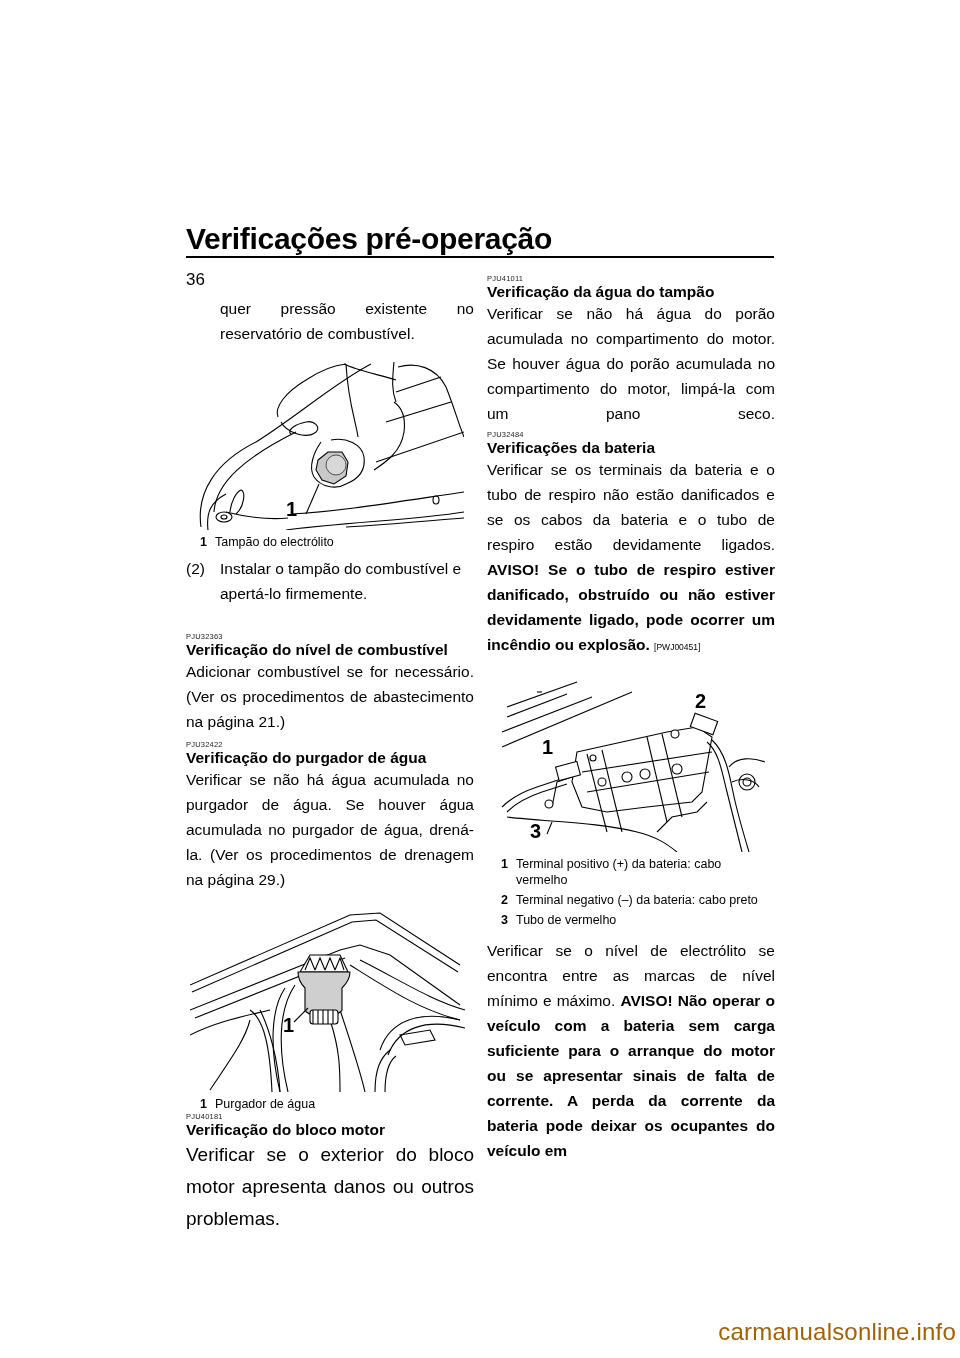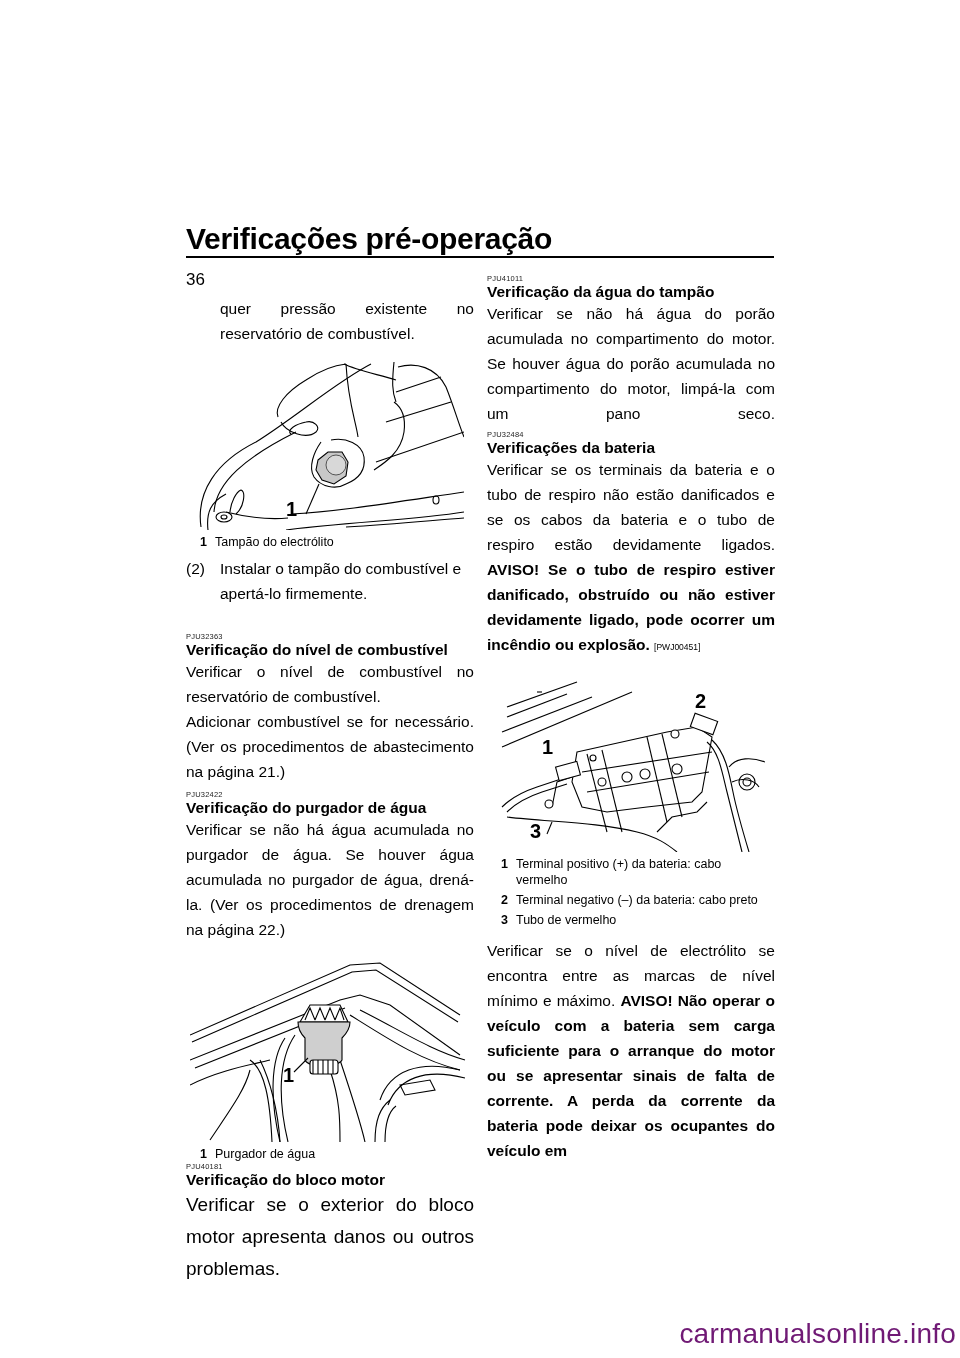--- a/index.html
+++ b/index.html
@@ -13,21 +13,21 @@
   .code { font-size:7.5px; line-height:9px; color:#222; letter-spacing:0.2px; }
   .h { font-weight:bold; font-size:15.5px; line-height:18px; }
   .b { font-weight:bold; }
   .bi { font-weight:bold; font-style:italic; }
   .ref { font-size:8.5px; font-weight:normal; }
   .caption { font-size:12.5px; line-height:16px; display:flex; gap:7px; margin:0 0 0 14px; }
   .caption .n { font-weight:bold; min-width:8px; }
   .fig { position:relative; }
   .fig svg { display:block; }
   .fig-label { position:absolute; font-weight:bold; font-size:20px; }
-  .watermark { position:absolute; right:4px; top:1318px; font-size:28px; color:#701a75; letter-spacing:0.2px; }
+  .watermark { position:absolute; right:4px; top:1318px; font-size:24px; color:#a16207; letter-spacing:0.2px; }
   .abs { position:absolute; }
 </style>
 </head>
 <body>
 
 <div class="title">Verificações pré-operação</div>
 <div class="title-rule"></div>
 <div class="page-num">36</div>
 
 <div class="abs" style="left:186px; top:296px; width:288px;">
@@ -70,26 +70,25 @@
     <span>Tampão do electrólito</span>
   </div>
 
   <div style="display:flex; margin-top:6px; font-size:15.5px; line-height:25px;">
     <span style="min-width:34px;">(2)</span>
     <span>Instalar o tampão do combustível e apertá-lo firmemente.</span>
   </div>
 
   <div class="code" style="margin-top:26px;">PJU32363</div>
   <div class="h">Verificação do nível de combustível</div>
-  <p class="p" style="font-size:15.5px; line-height:25px;">Verificar o nível de combustível no reservatório de combustível.</p>
   <p class="p" style="font-size:15.5px; line-height:25px;">Adicionar combustível se for necessário. (Ver os procedimentos de abastecimento na página 21.)</p>
 
   <div class="code" style="margin-top:6px;">PJU32422</div>
   <div class="h">Verificação do purgador de água</div>
-  <p class="p" style="font-size:15.5px; line-height:25px;">Verificar se não há água acumulada no purgador de água. Se houver água acumulada no purgador de água, drená-la. (Ver os procedimentos de drenagem na página 22.)</p>
+  <p class="p" style="font-size:15.5px; line-height:25px;">Verificar se não há água acumulada no purgador de água. Se houver água acumulada no purgador de água, drená-la. (Ver os procedimentos de drenagem na página 29.)</p>
 
   <div class="fig" style="margin-top:18px; margin-left:4px; width:280px; height:182px;">
     <svg width="280" height="182" viewBox="0 0 280 182">
       <g fill="none" stroke="#000" stroke-width="1.1">
         <path d="M0 75 L160 5 L190 3 L270 55"></path>
         <path d="M2 82 L162 12 L186 10 L268 62"></path>
         <path d="M0 100 L150 40 L170 35 L200 45 L270 95"></path>
         <path d="M5 108 L155 48"></path>
         <path d="M0 125 C30 110, 60 105, 80 100"></path>
         <path d="M60 100 C75 110, 80 140, 82 182"></path>

